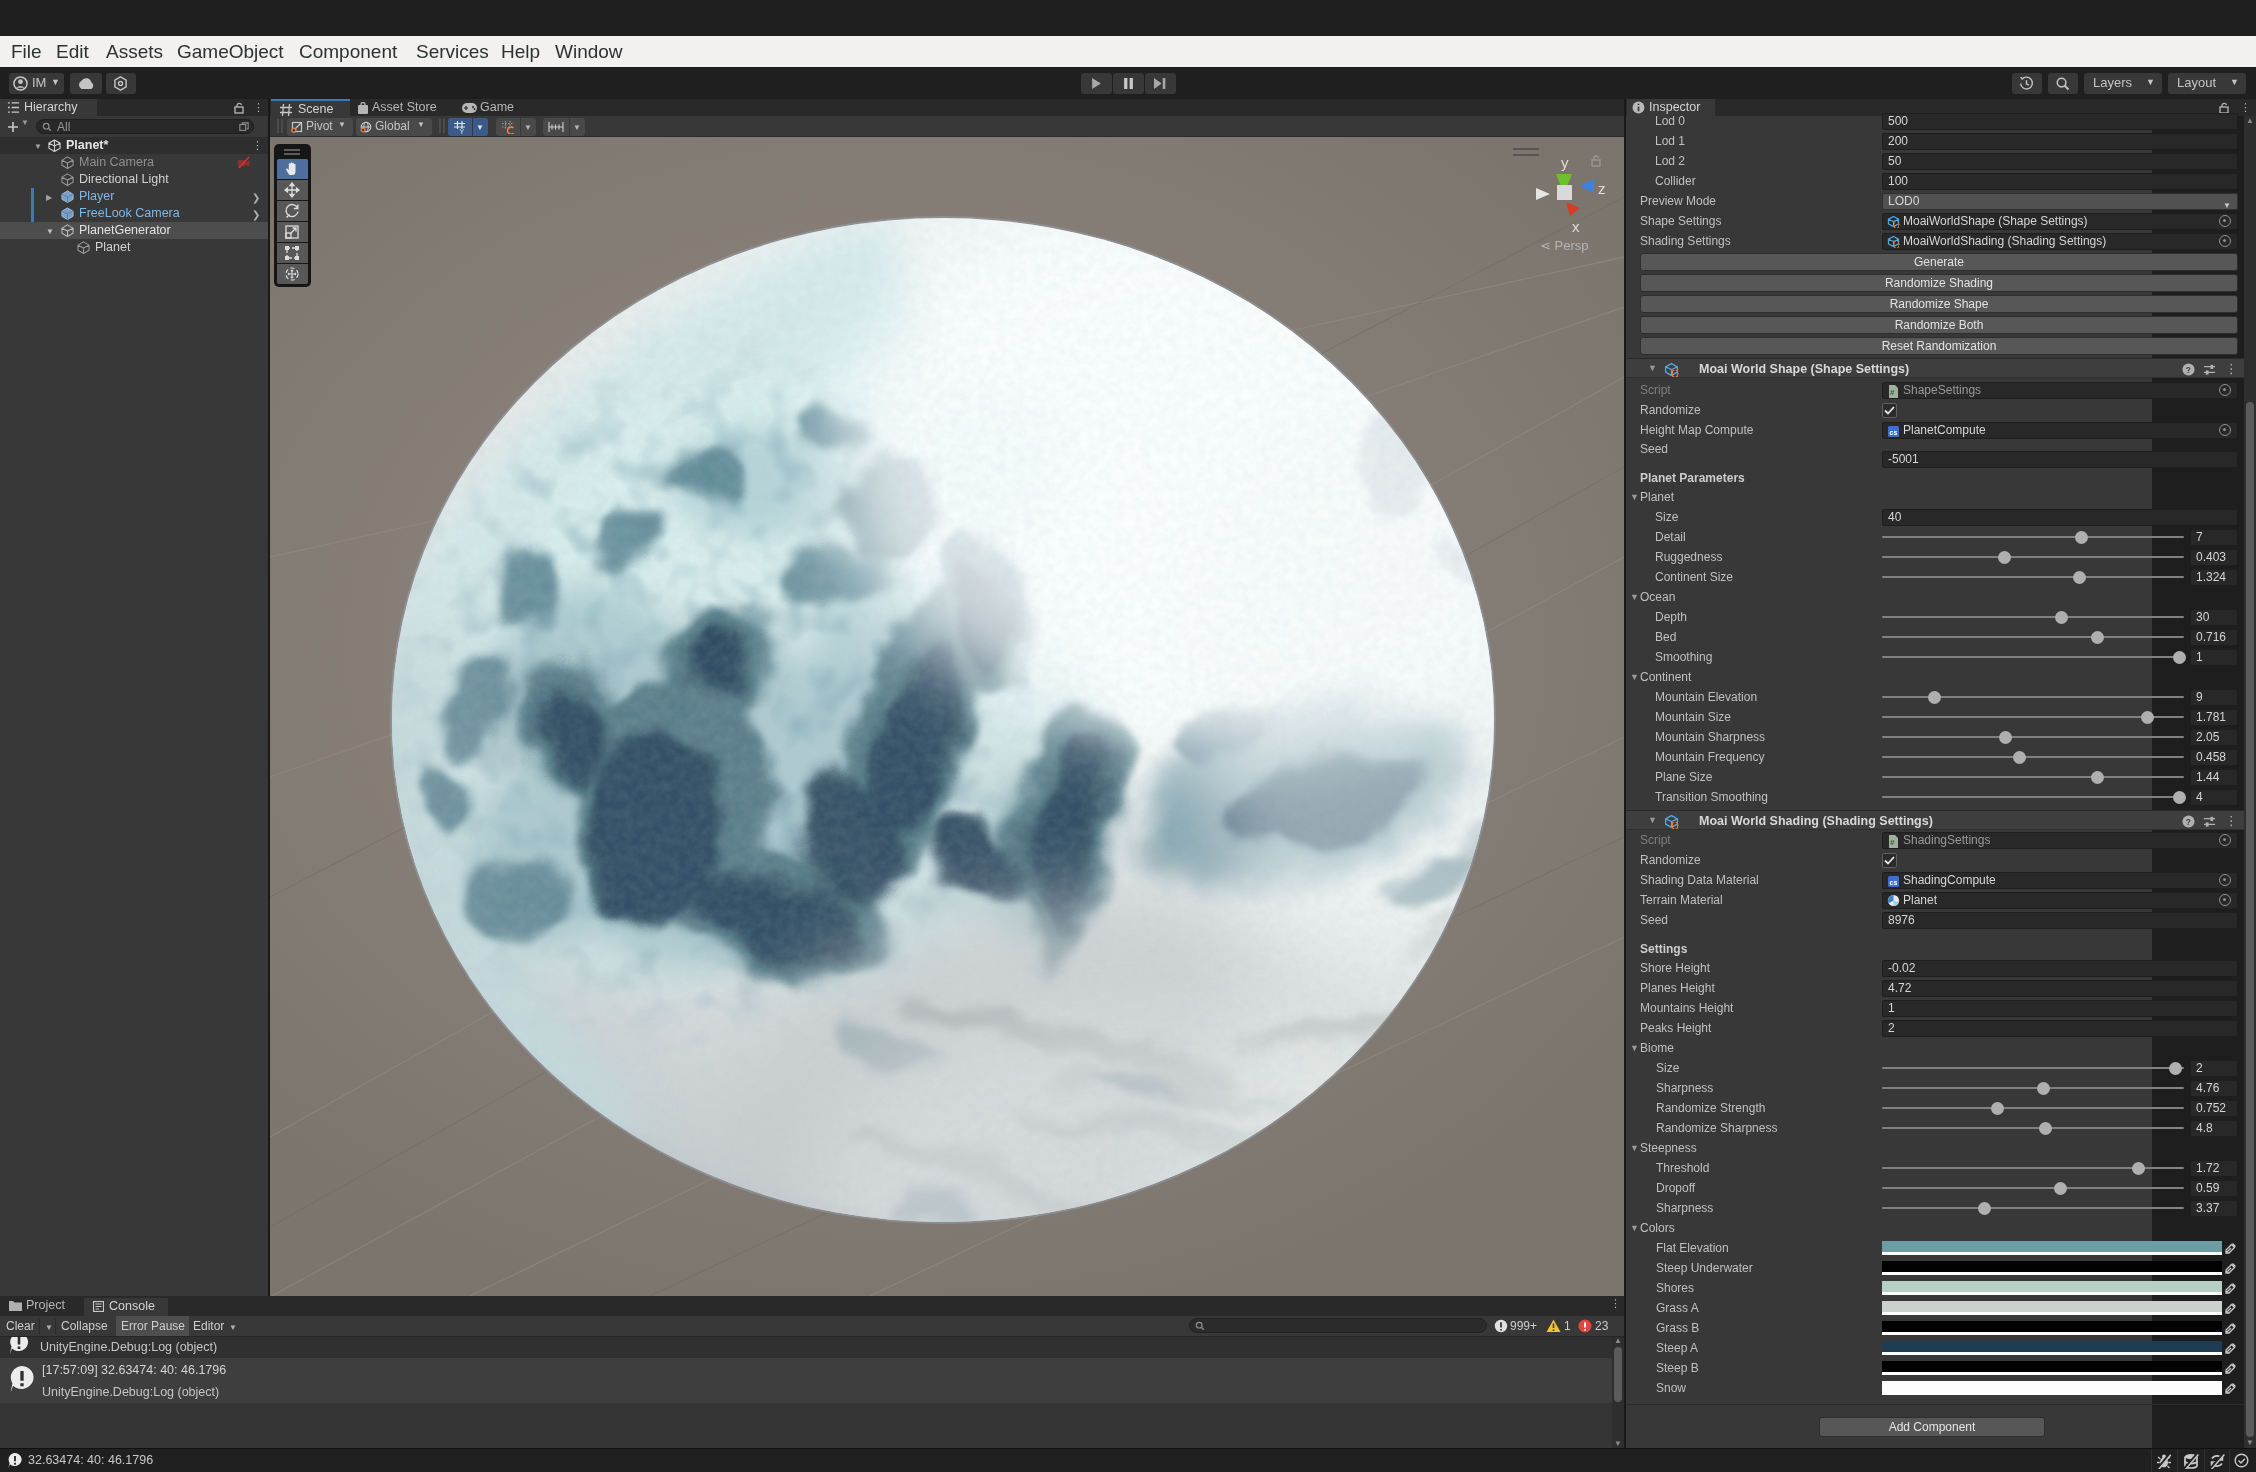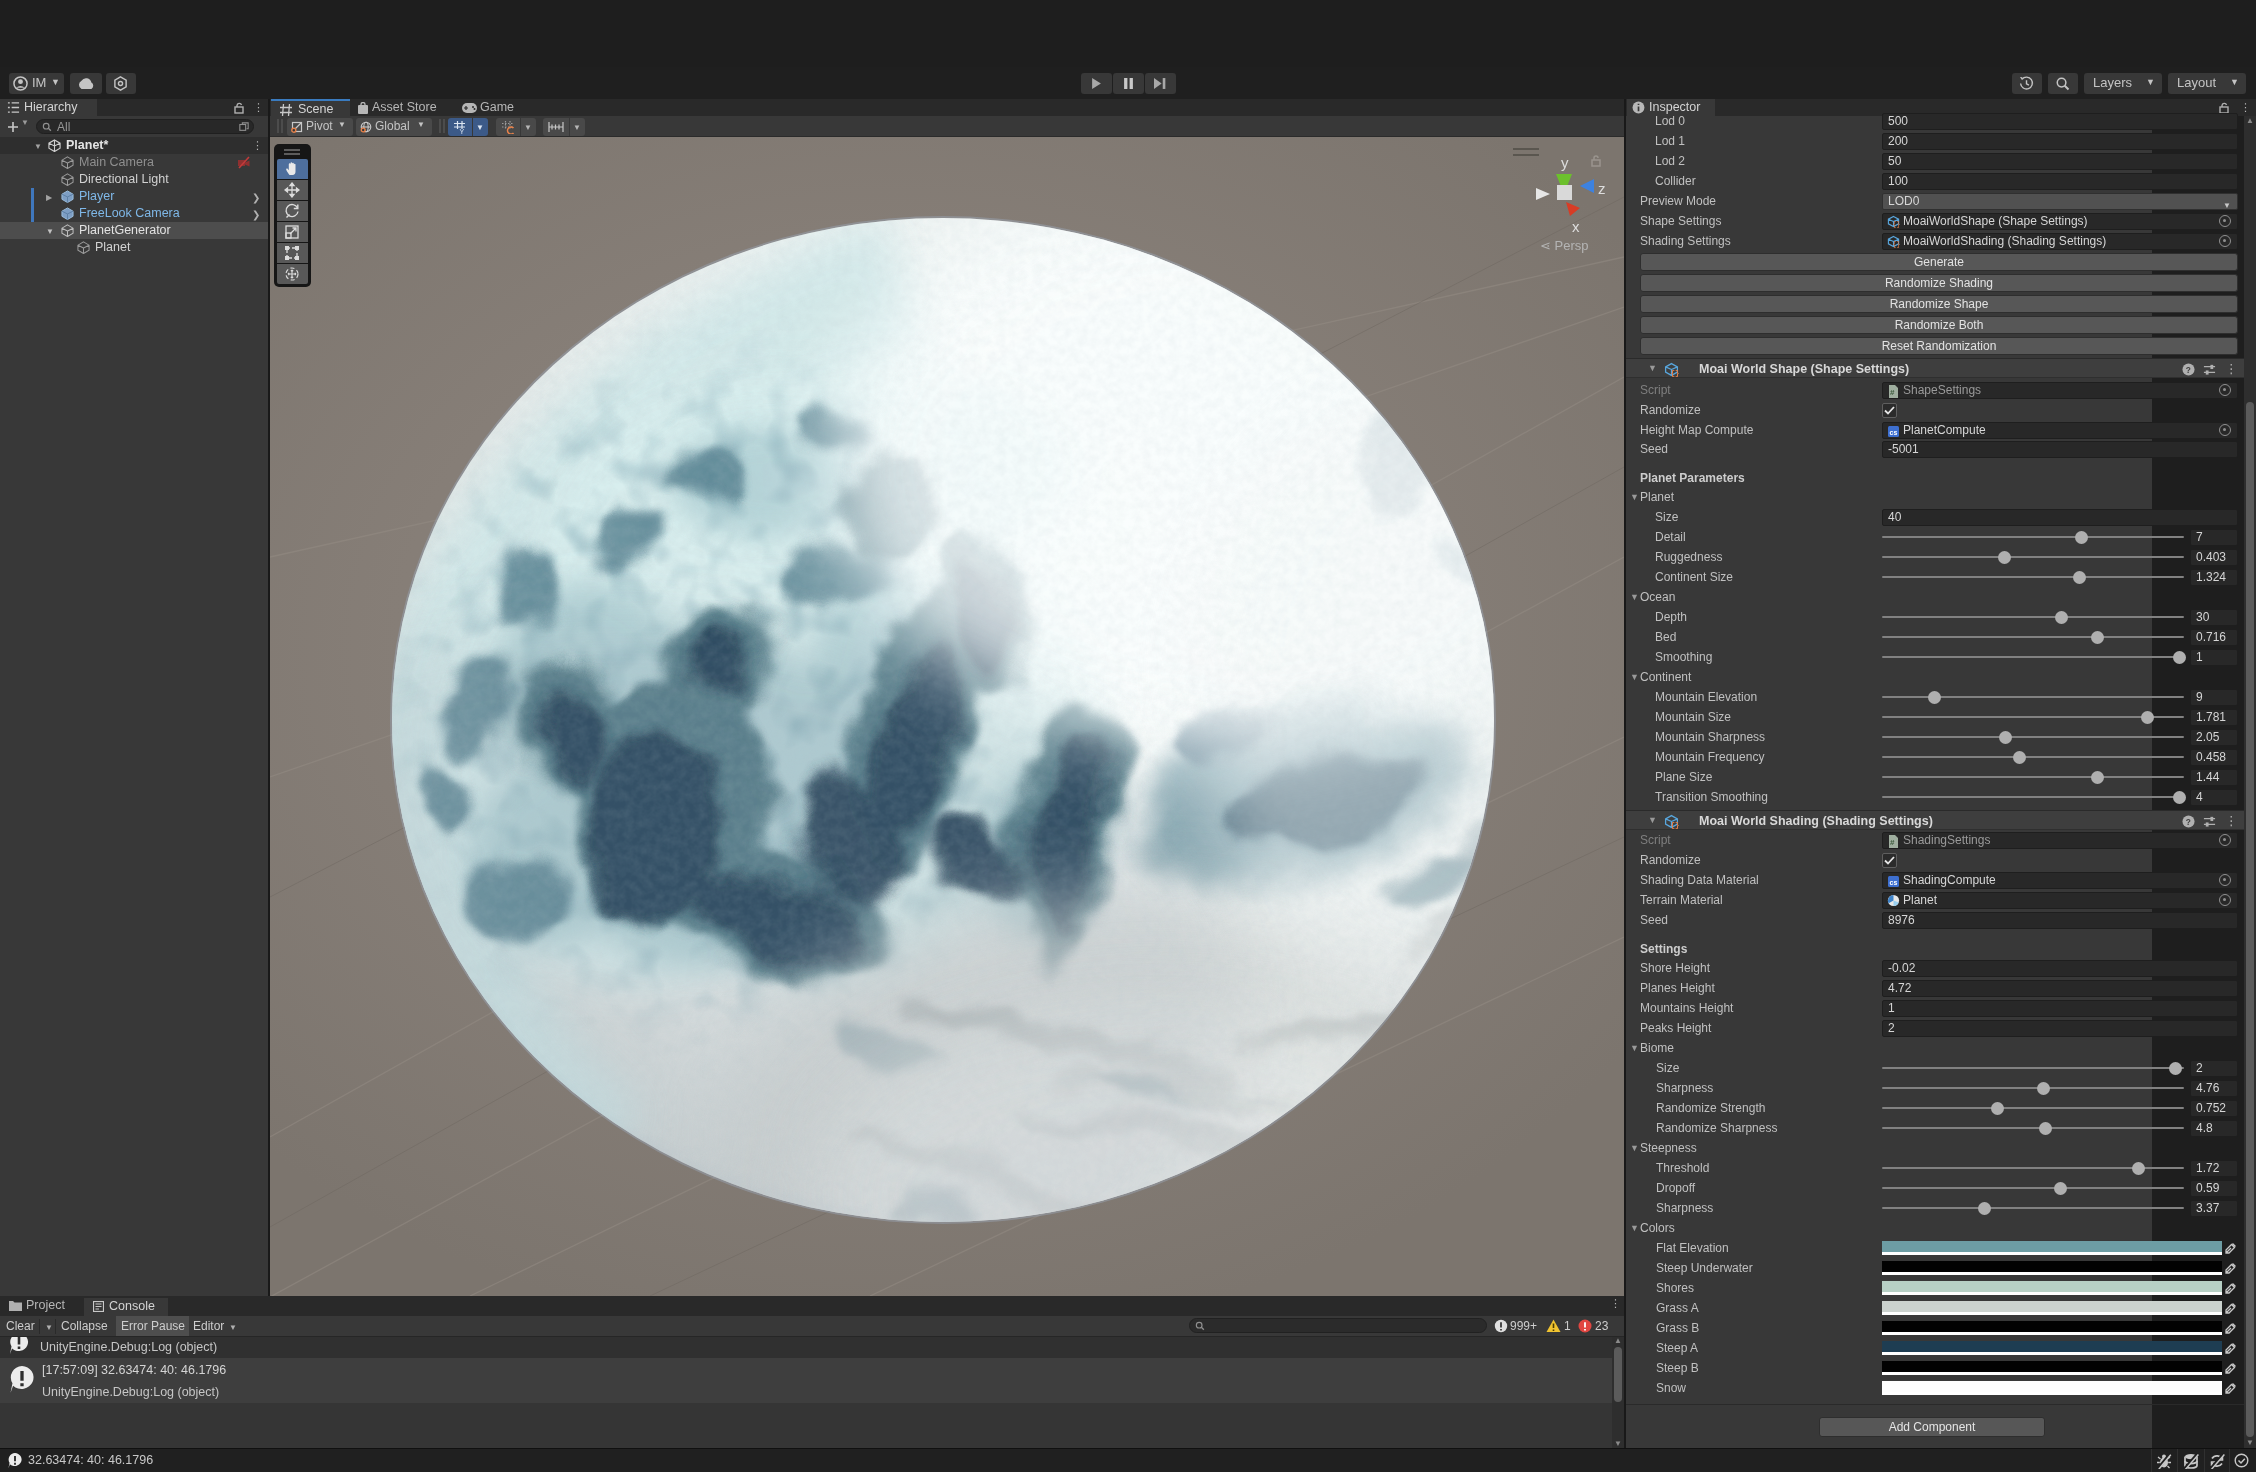--- a/index.html
+++ b/index.html
@@ -37,20 +37,30 @@
 .dot:after{content:"";position:absolute;left:3px;top:3px;width:3px;height:3px;border-radius:50%;background:#8f8f8f}
 .swatch{position:absolute;left:256px;width:340px;height:14px}
 
 #console{left:0;top:1296px;width:1624px;height:152px;background:#353535}
 
 #status{left:0;top:1448px;width:2256px;height:24px;background:#202020;border-top:1px solid #101010;color:#c8c8c8;font-size:12.5px}
 </style>
 </head>
 <body>
 <div id="page">
+  <div id="menubar" class="ab">
+    <span class="ab mitem" style="left:11px">File</span>
+    <span class="ab mitem" style="left:56px">Edit</span>
+    <span class="ab mitem" style="left:106px">Assets</span>
+    <span class="ab mitem" style="left:177px">GameObject</span>
+    <span class="ab mitem" style="left:299px">Component</span>
+    <span class="ab mitem" style="left:416px">Services</span>
+    <span class="ab mitem" style="left:501px">Help</span>
+    <span class="ab mitem" style="left:555px">Window</span>
+  </div>
   <div id="toolbar" class="ab">
     <div class="ab tbtn" style="left:9px;width:55px">
       <svg class="ab" style="left:4px;top:3px" width="15" height="15" viewBox="0 0 16 16">
           <circle cx="8" cy="8" r="7" fill="none" stroke="#c4c4c4" stroke-width="1.6"></circle>
           <circle cx="8" cy="6" r="2.6" fill="#c4c4c4"></circle>
           <path d="M3.2 12.6 Q8 8.6 12.8 12.6" fill="#c4c4c4"></path>
         </svg>
       <span class="ab" style="left:23px">IM</span>
       <span class="ab" style="left:42px;top:-1px;font-size:9px">▼</span>
     </div>
@@ -553,21 +563,21 @@
     </div>
     <span class="lbl" style="left:14px;top:323px">Height Map Compute</span>
     <div class="fld" style="top:323px;padding-left:20px">PlanetCompute
       <svg class="pgico" style="left:5px;top:2px" viewBox="0 0 11 13">
           <rect x="0" y="1" width="11" height="11" rx="1.5" fill="#3d6fd0"></rect>
           <text x="1.5" y="9.5" font-size="7" font-weight="bold" fill="#fff" font-family="Liberation Sans">cs</text>
         </svg>
       <span class="dot" style="left:336px;top:1px"></span>
     </div>
     <span class="lbl" style="left:14px;top:342px">Seed</span>
-      <div class="fld" style="top:342px">-5001</div>
+      <div class="fld" style="top:352px">-5001</div>
     <span class="lbl" style="left:14px;top:371px;font-weight:bold;color:#cdcdcd">Planet Parameters</span>
     <span class="fold" style="left:4px;top:390px">▼</span>
       <span class="lbl" style="left:14px;top:390px">Planet</span>
     <span class="lbl" style="left:29px;top:410px">Size</span>
       <div class="fld" style="top:410px">40</div>
     <span class="lbl" style="left:29px;top:430px">Detail</span>
       <div class="track" style="top:437px"></div>
       <div class="knob" style="left:449px;top:432px"></div>
       <div class="vbox" style="top:430px">7</div>
     <span class="lbl" style="left:29px;top:450px">Ruggedness</span>

